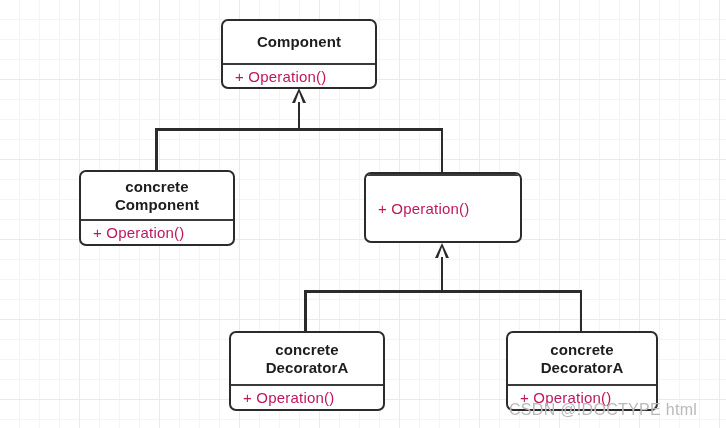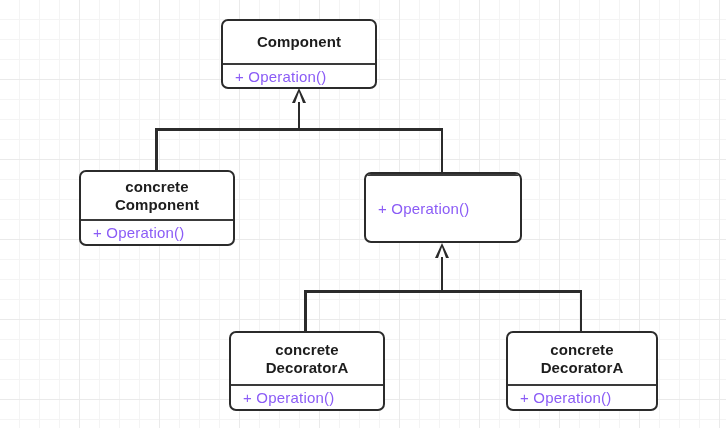--- a/index.html
+++ b/index.html
@@ -51,21 +51,21 @@
     height:2px;
     background:#3a3a3a;
   }
   .uml-ops {
     flex:1 1 auto;
     display:flex;
     align-items:center;
     justify-content:flex-start;
     padding-left:12px;
     font-size:15px;
-    color:#8b5cf6;
+    color:#be185d;
     letter-spacing:0.2px;
   }
 
   
   .conn-v { position:absolute; width:2.5px; background:#2b2b2b; }
   .conn-h { position:absolute; height:2.5px; background:#2b2b2b; }
 
   .arrowhead {
     position:absolute;
     width:0; height:0;
@@ -167,14 +167,15 @@
 
     <div class="conn-v" style="left:440.5px; top:257px; height:35px;"></div>
 
     <div class="conn-h" style="left:304px; top:290px; width:278px;"></div>
 
     <div class="conn-v" style="left:304px; top:290px; height:43px;"></div>
 
     <div class="conn-v" style="left:579.5px; top:290px; height:43px;"></div>
   </div>
 
+  <div class="watermark" style="left:509px; top:401px;">CSDN @!DOCTYPE html</div>
 
 </div>
 
 </body></html>

